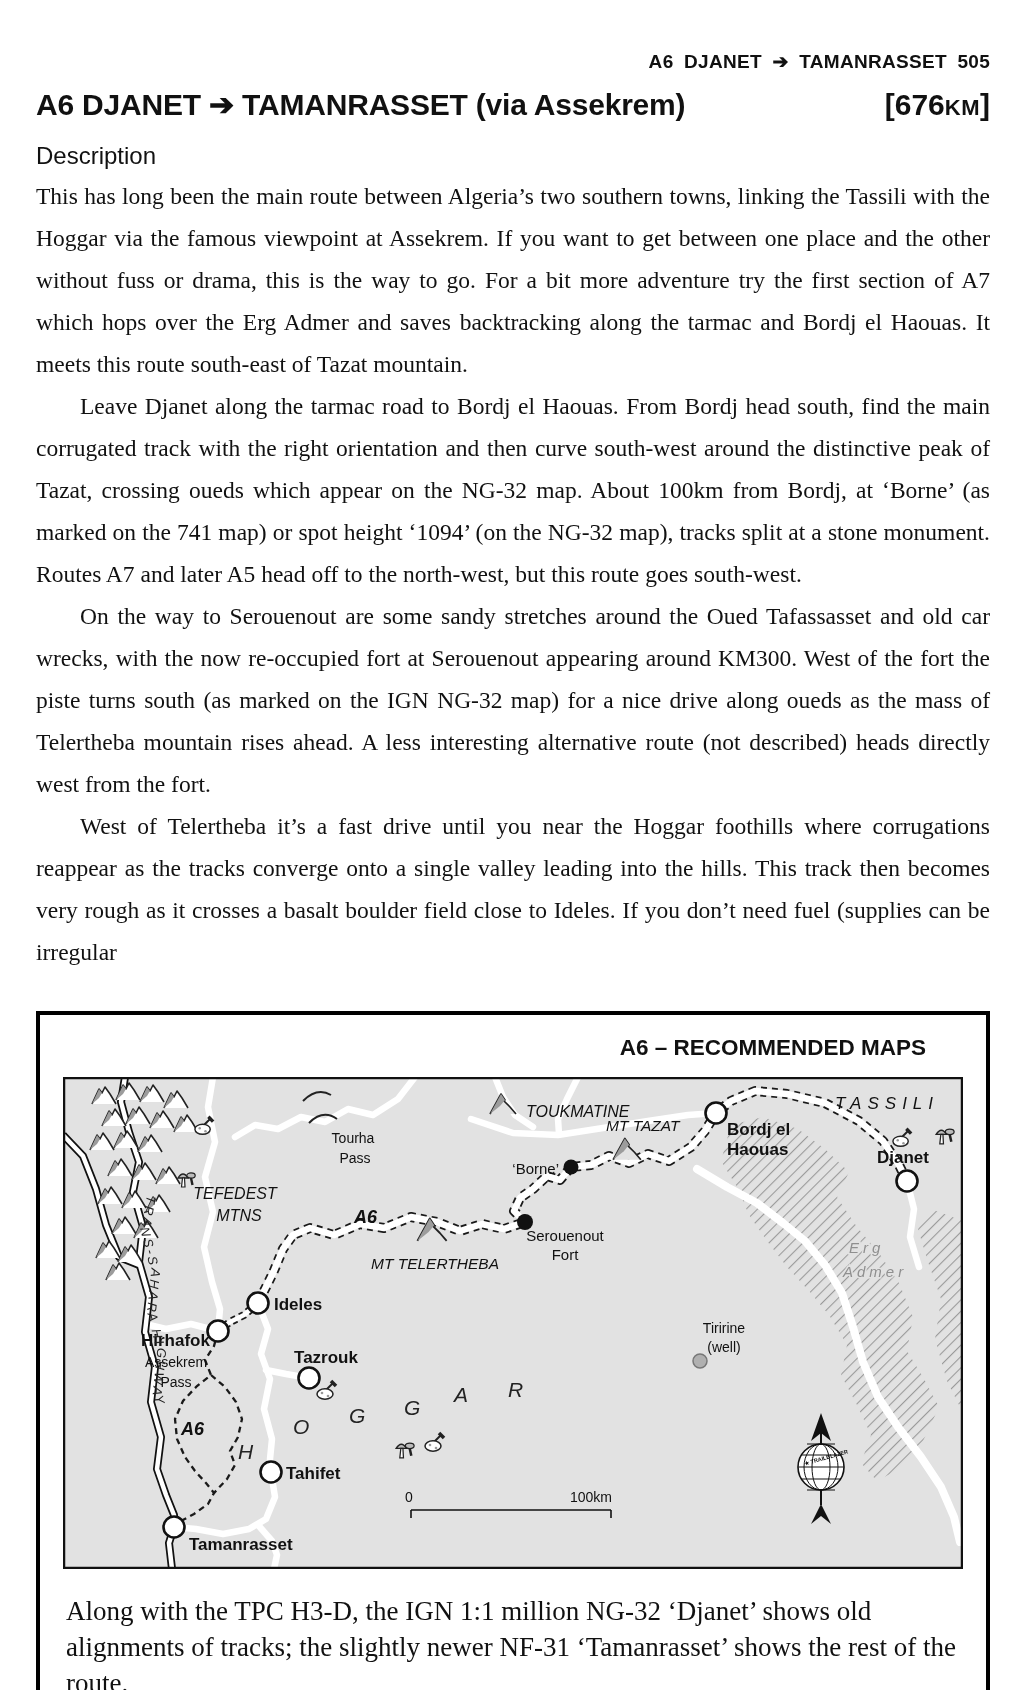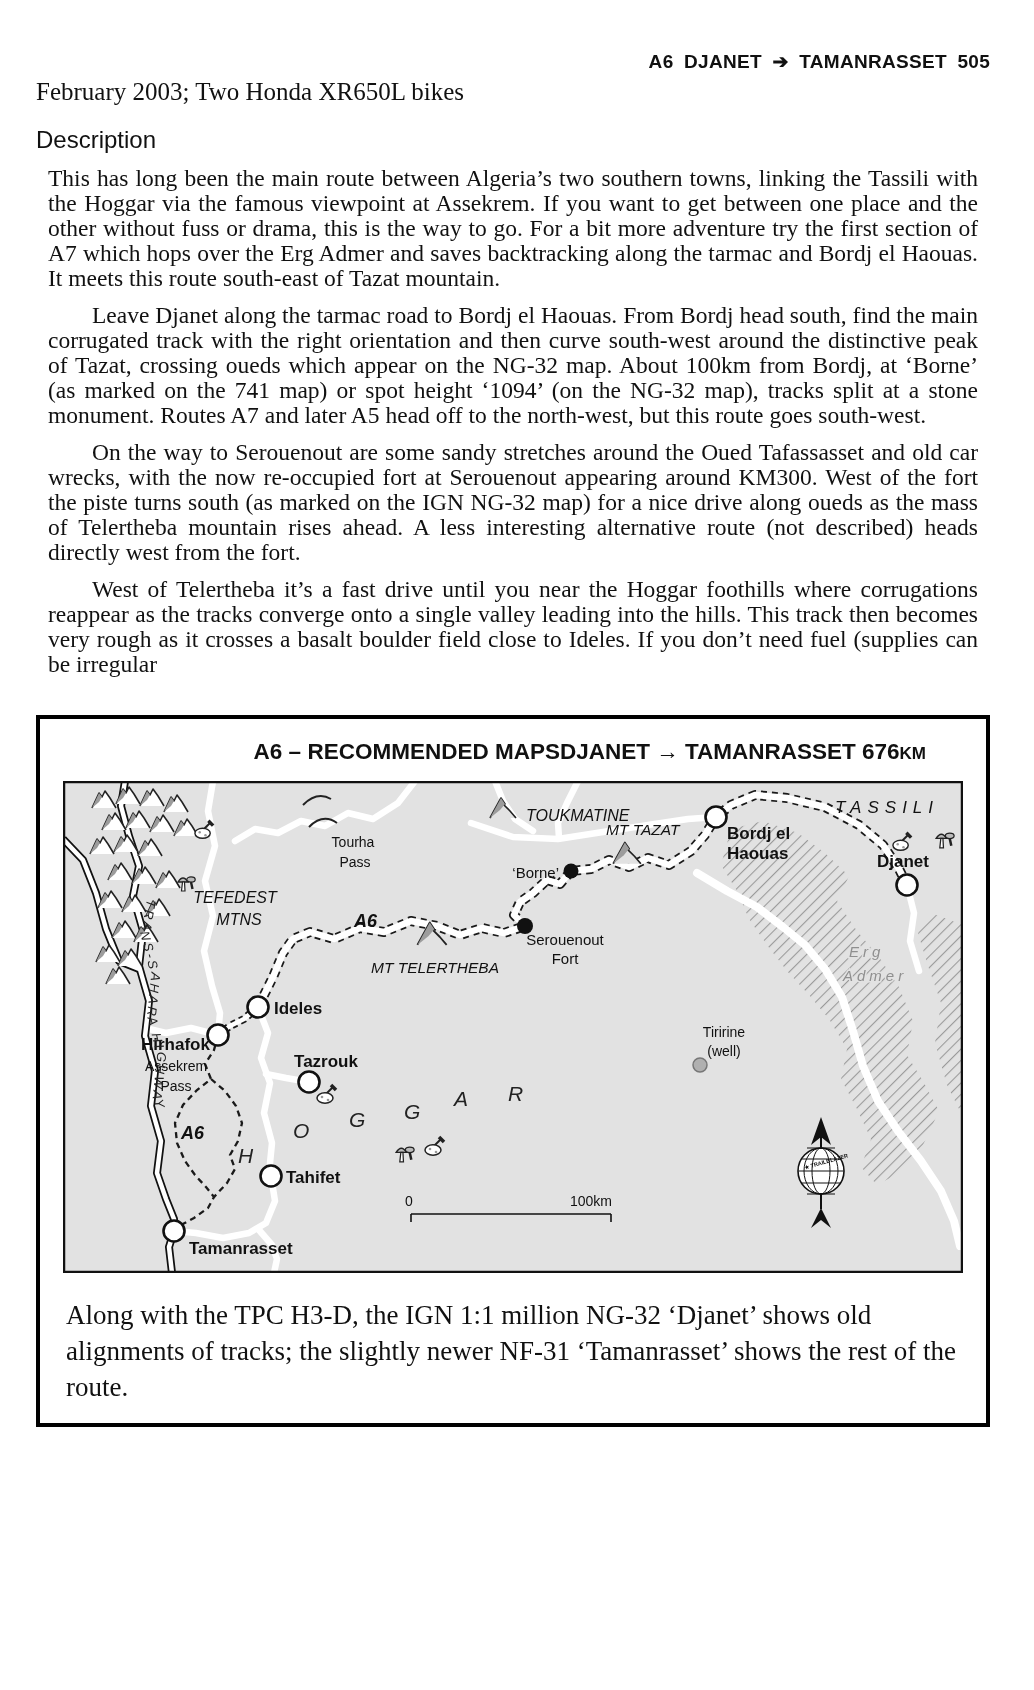--- a/index.html
+++ b/index.html
@@ -7,21 +7,21 @@
        font-family:"Liberation Serif",serif;overflow:hidden}
   .page{padding:50px 44px 0 36px}
   .runhead{text-align:right;font-family:"Liberation Sans",sans-serif;font-weight:700;
            font-size:19px;word-spacing:5px;letter-spacing:.3px}
   .titlerow{display:flex;justify-content:space-between;align-items:baseline;margin-top:14px}
   .title{font-family:"Liberation Sans",sans-serif;font-weight:700;font-size:30px;letter-spacing:-.2px}
   .km{font-family:"Liberation Sans",sans-serif;font-weight:700;font-size:30px;white-space:nowrap}
   .km .unit{font-size:22px;letter-spacing:.5px}
   .subtitle{font-size:25px;margin-top:5px}
   .desc-head{font-family:"Liberation Sans",sans-serif;font-weight:400;font-size:24px;margin:20px 0 5px}
-  p.body{font-size:23.5px;line-height:25px;text-align:justify;margin:12px}
+  p.body{font-size:23.5px;line-height:42px;text-align:justify;margin:0}
   p.body.indent{text-indent:44px}
   .mapbox{margin-top:38px;border:4px solid #000;padding:20px 0 18px}
   .mapbox-titles{display:flex;justify-content:flex-end;align-items:baseline;
                  padding:0 60px 0 64px;font-family:"Liberation Sans",sans-serif;
                  font-weight:700;font-size:22.5px}
   .mapbox-titles .unit{font-size:17px}
   svg.map{display:block;margin:16px auto 0;background:#e2e2e2}
   .caption{font-size:27px;line-height:36px;padding:0 26px;margin-top:24px}
   
   text{font-family:"Liberation Sans",sans-serif;fill:#111}
@@ -38,34 +38,36 @@
   .tiny{font-size:5.5px;font-weight:700}
   .sc{font-size:14px}
 </style>
 </head>
 <body>
 
 <div class="page">
 
   <div class="runhead">A6  DJANET ➔ TAMANRASSET  505</div>
 
-
-  <div class="subtitle">February 2003; Two Honda XR650L bikes</div>
+  <div class="titlerow">
+    <div class="title">A6 DJANET ➔ TAMANRASSET (via Assekrem)</div>
+    <div class="km"><span>[676</span><span class="unit">KM</span><span>]</span></div>
+  </div>
+
 
   <div class="desc-head">Description</div>
 
   <p class="body">This has long been the main route between Algeria’s two southern towns, linking the Tassili with the Hoggar via the famous viewpoint at Assekrem. If you want to get between one place and the other without fuss or drama, this is the way to go. For a bit more adventure try the first section of A7 which hops over the Erg Admer and saves backtracking along the tarmac and Bordj el Haouas. It meets this route south-east of Tazat mountain.</p>
   <p class="body indent">Leave Djanet along the tarmac road to Bordj el Haouas. From Bordj head south, find the main corrugated track with the right orientation and then curve south-west around the distinctive peak of Tazat, crossing oueds which appear on the NG-32 map. About 100km from Bordj, at ‘Borne’ (as marked on the 741 map) or spot height ‘1094’ (on the NG-32 map), tracks split at a stone monument. Routes A7 and later A5 head off to the north-west, but this route goes south-west.</p>
   <p class="body indent">On the way to Serouenout are some sandy stretches around the Oued Tafassasset and old car wrecks, with the now re-occupied fort at Serouenout appearing around KM300. West of the fort the piste turns south (as marked on the IGN NG-32 map) for a nice drive along oueds as the mass of Telertheba mountain rises ahead. A less interesting alternative route (not described) heads directly west from the fort.</p>
   <p class="body indent">West of Telertheba it’s a fast drive until you near the Hoggar foothills where corrugations reappear as the tracks converge onto a single valley leading into the hills. This track then becomes very rough as it crosses a basalt boulder field close to Ideles. If you don’t need fuel (supplies can be irregular</p>
 
   <div class="mapbox">
     <div class="mapbox-titles">
       <span>A6 – RECOMMENDED MAPS</span>
-      <span><span>DJANET → TAMANRASSET 676</span><span class="unit">KM</span></span>
     </div>
 
     <svg class="map" width="900" height="492" viewBox="0 0 900 492">
       <defs>
         <pattern id="hatch" width="8" height="8" patternUnits="userSpaceOnUse" patternTransform="rotate(45)">
           <line x1="0" y1="0" x2="0" y2="8" stroke="#9a9a9a" stroke-width="2.2"></line>
         </pattern>
         <symbol id="mtn" viewBox="0 0 26 20">
           <path d="M1 19 L8 4 L11 8 L14 2 L19 9 L25 19" fill="#fff" stroke="#222" stroke-width="1.6" stroke-linejoin="round"></path>
           <path d="M1 19 L8 4 L11 8 L8 13 Z" fill="#9c9c9c"></path>

